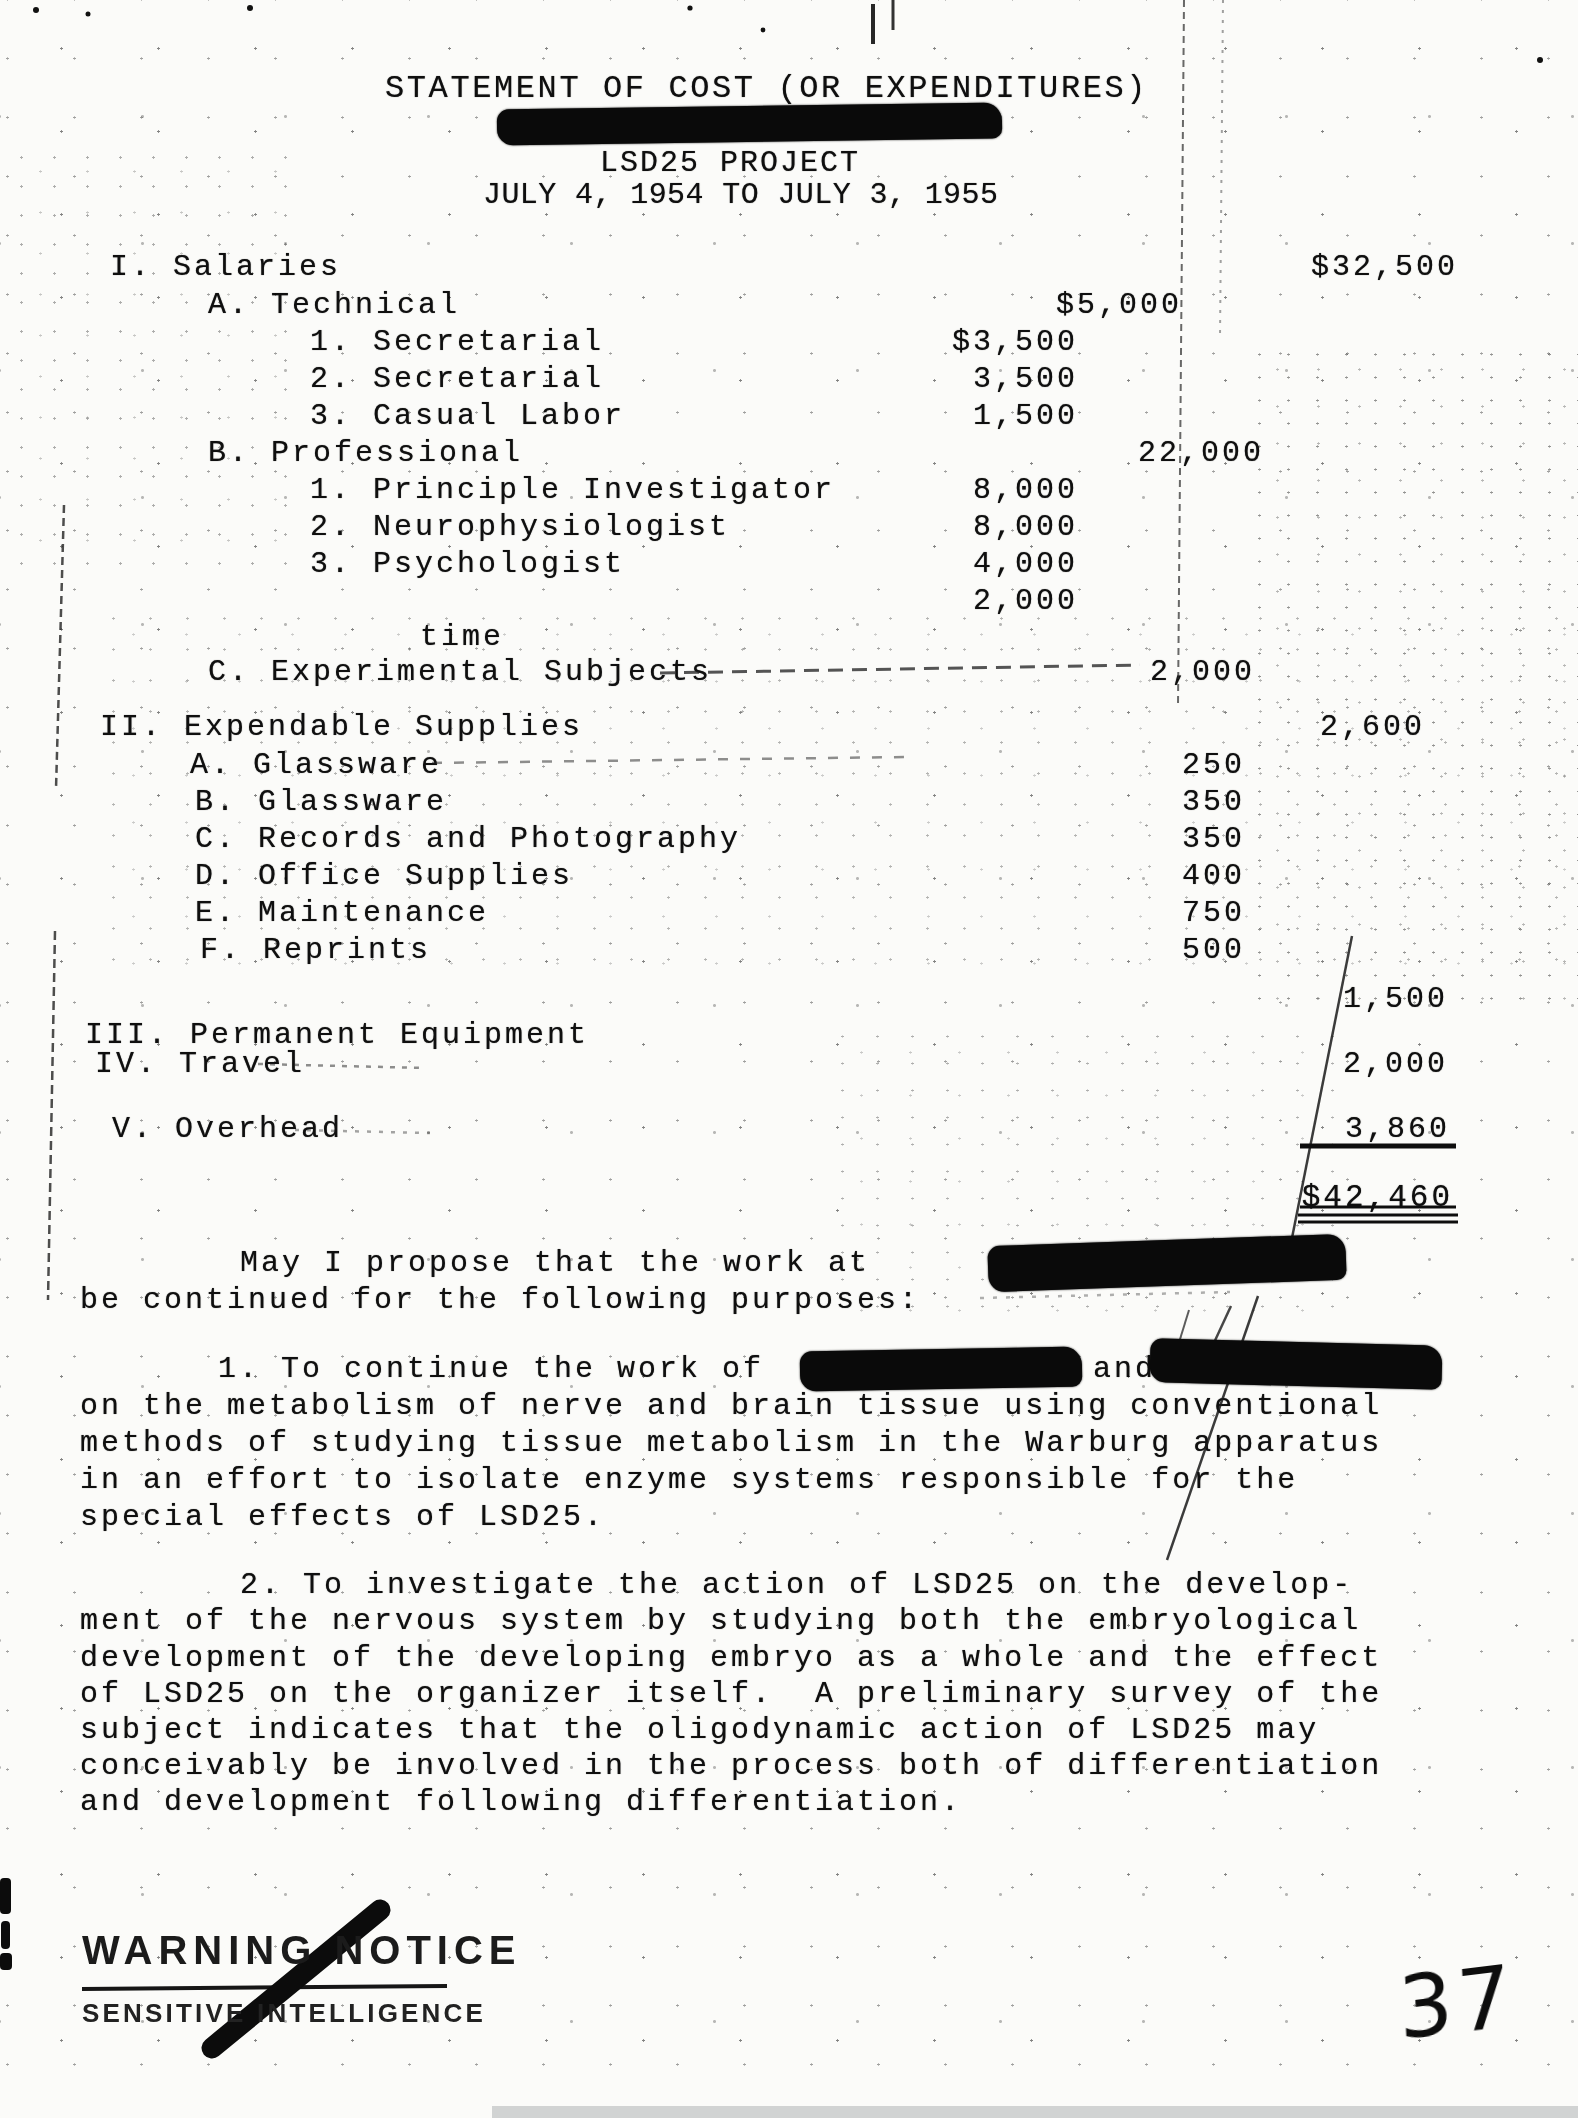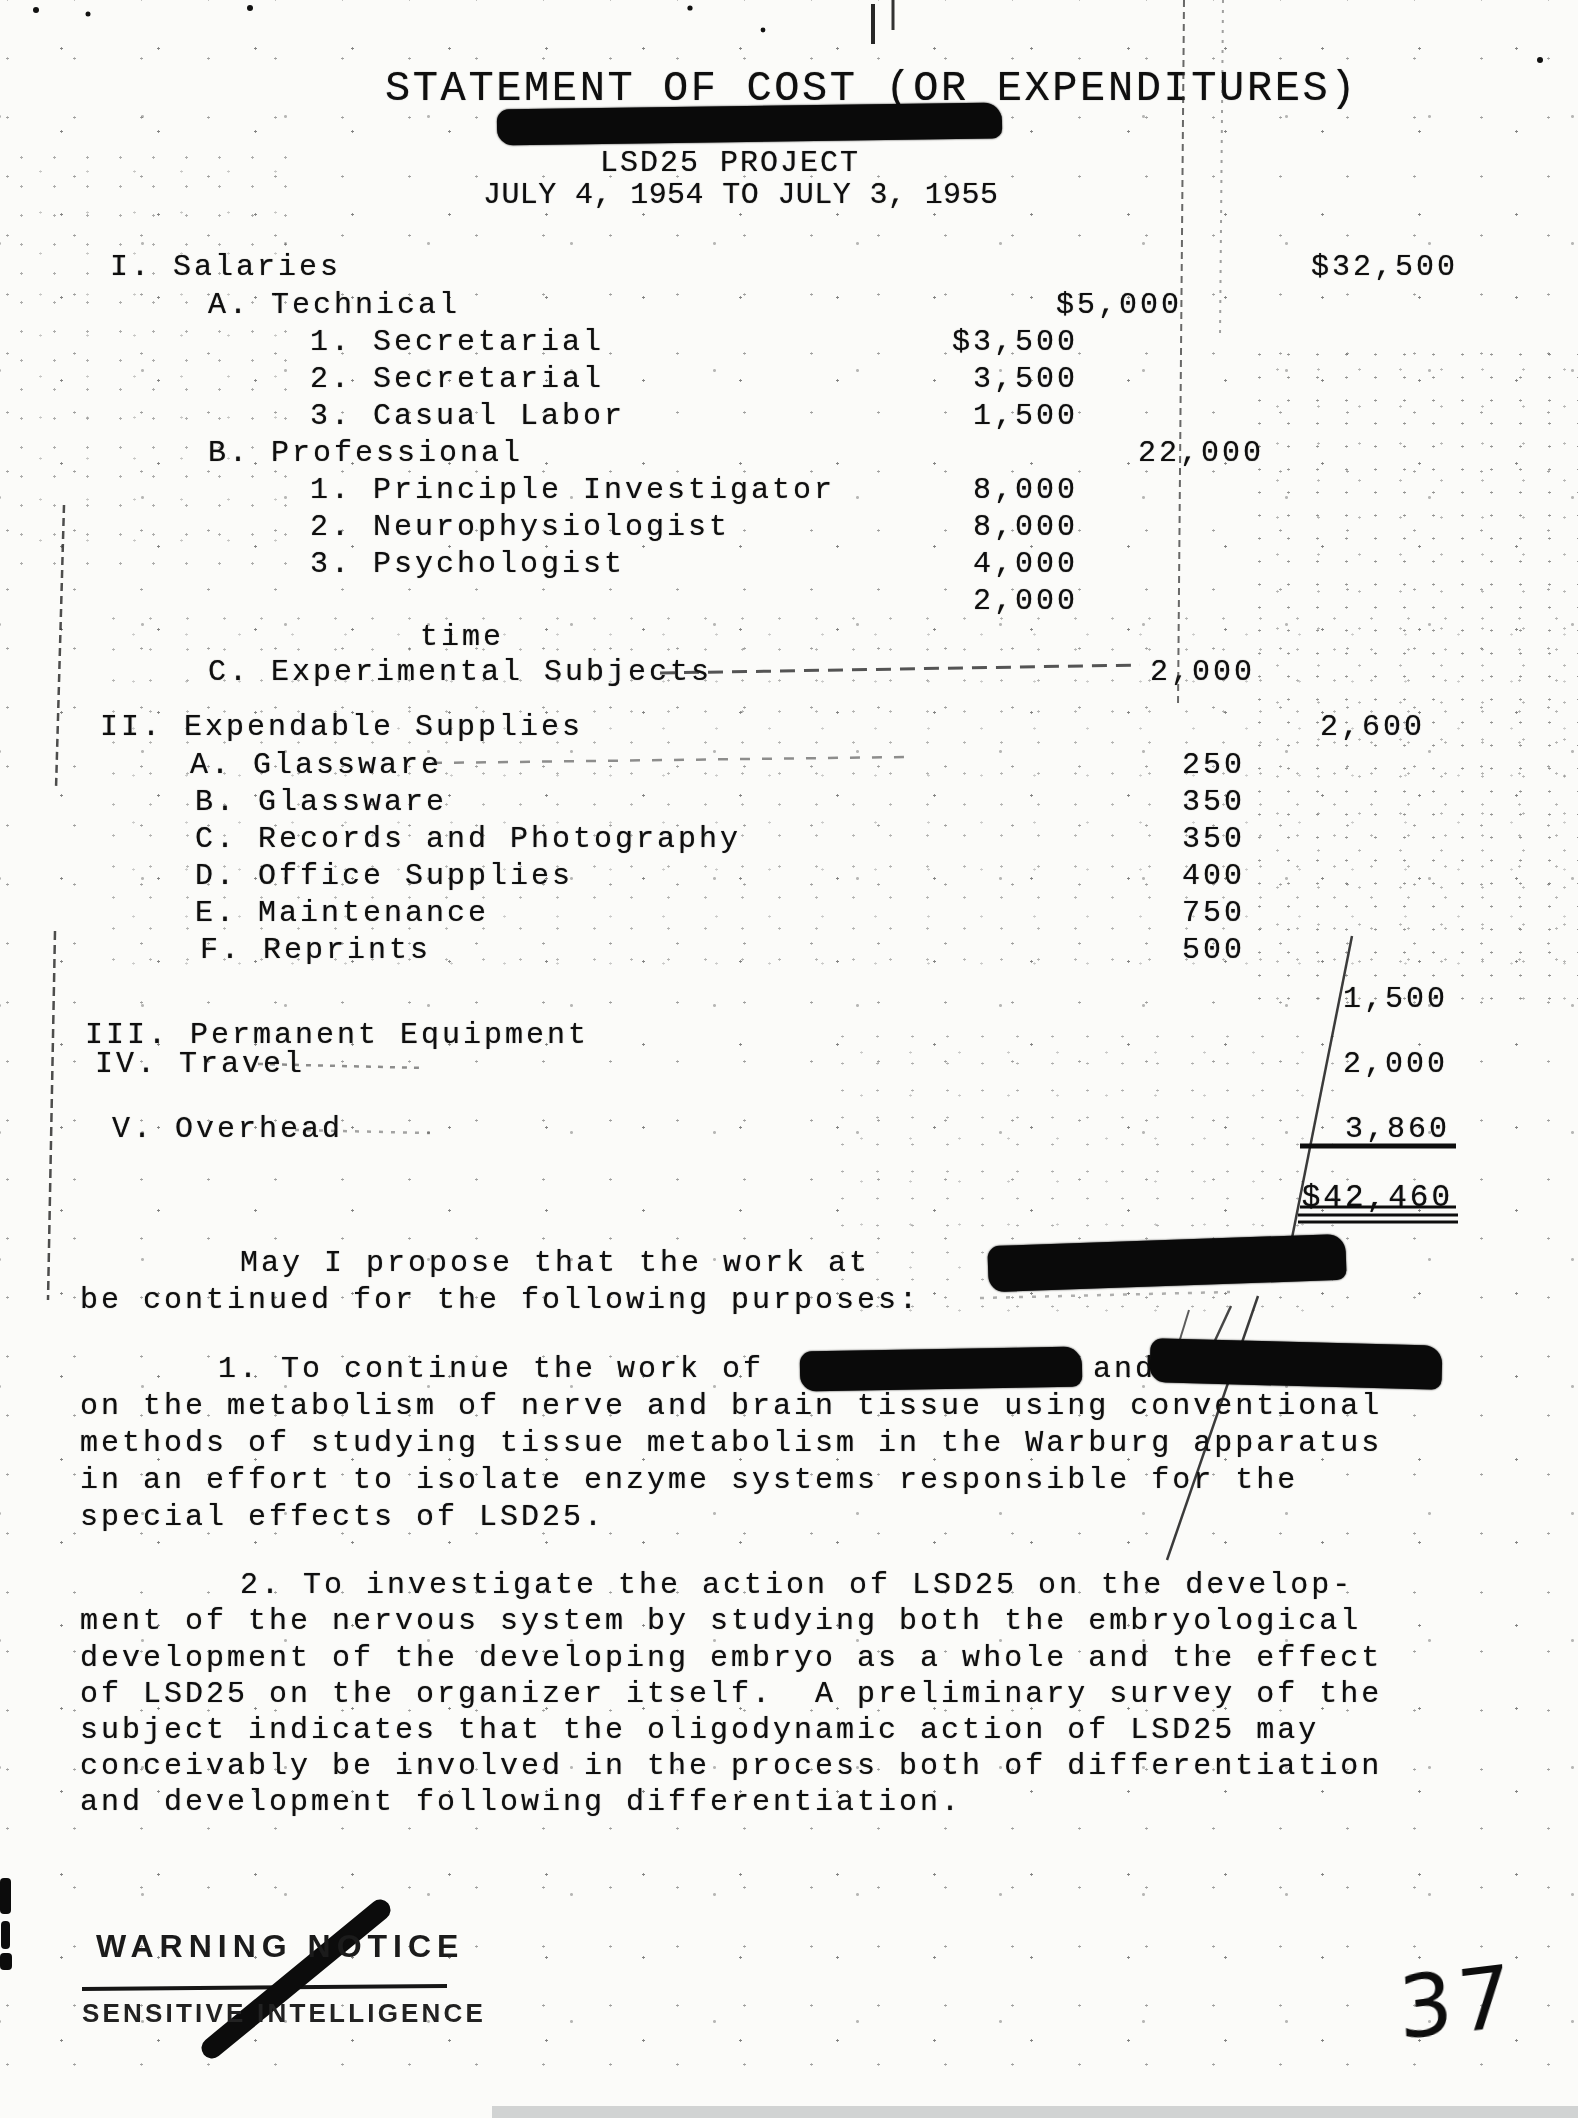--- a/index.html
+++ b/index.html
@@ -27,41 +27,41 @@
     background-position:5px 3px,17px 11px;
   }
   .patch.p-rightmid{left:1240px;top:340px;width:338px;height:680px;opacity:.55;}
   .patch.p-midband{left:90px;top:600px;width:1488px;height:370px;opacity:.38;background-size:37px 31px,53px 47px;}
   .patch.p-topleft{left:0;top:140px;width:310px;height:430px;opacity:.42;background-size:33px 29px,47px 41px;}
   .patch.p-para{left:820px;top:1020px;width:520px;height:300px;opacity:.4;background-size:35px 27px,49px 43px;}
 
   .blurwrap{position:absolute;left:0;top:0;width:100%;height:100%;filter:blur(0.45px) contrast(1.05);}
   .tw{position:absolute;font-size:30px;letter-spacing:3px;line-height:34px;white-space:pre;
       text-shadow:0 0 1px rgba(10,10,10,.6);}
-  .title{left:385px;top:72px;font-size:42px;letter-spacing:2.6px;}
+  .title{left:385px;top:72px;font-size:32px;letter-spacing:2.6px;}
   .project{left:600px;top:146px;font-size:30px;letter-spacing:2px;}
   .date{left:483px;top:178px;font-size:30px;letter-spacing:0.4px;}
 
   .brow{position:absolute;left:0;width:100%;height:34px;}
   .blabel{position:absolute;top:0;font-size:30px;letter-spacing:3px;white-space:pre;text-shadow:0 0 1px rgba(10,10,10,.6);}
   .bamt{position:absolute;left:0;top:0;text-align:right;font-size:30px;letter-spacing:3px;white-space:pre;text-shadow:0 0 1px rgba(10,10,10,.6);}
 
   .pline{position:absolute;font-size:30px;letter-spacing:3px;white-space:pre;text-shadow:0 0 1px rgba(10,10,10,.6);font-family:Liberation Mono, monospace;}
 
   .total-amt{position:absolute;left:0;top:1180px;width:1453px;text-align:right;
     font-size:31px;letter-spacing:3px;text-shadow:0 0 1px rgba(10,10,10,.7);}
 
   .redaction{position:absolute;background:#0a0a0a;border-radius:12px 18px 10px 16px;
     box-shadow:0 0 2px rgba(0,0,0,.9);}
 
   .artifacts{position:absolute;left:0;top:0;pointer-events:none;}
 
   .footer-warning{position:absolute;left:82px;top:1928px;
-    font-family:"Liberation Sans",sans-serif;font-weight:700;font-size:32px;
-    letter-spacing:6px;color:#1b1b1b;filter:blur(0.35px);margin-left:14px;}
+    font-family:"Liberation Sans",sans-serif;font-weight:700;font-size:40px;
+    letter-spacing:6px;color:#1b1b1b;filter:blur(0.35px);}
   .footer-class{position:absolute;left:82px;top:1998px;
     font-family:"Liberation Sans",sans-serif;font-weight:700;font-size:26px;
     letter-spacing:3.2px;color:#222;filter:blur(0.35px);}
   .page-num{position:absolute;left:1398px;top:1952px;
     font-family:"DejaVu Sans",sans-serif;font-size:86px;color:#0d0d0d;
     transform:rotate(-7deg) skewX(-4deg);letter-spacing:4px;filter:blur(0.3px);}
 </style>
 </head>
 <body>
 

